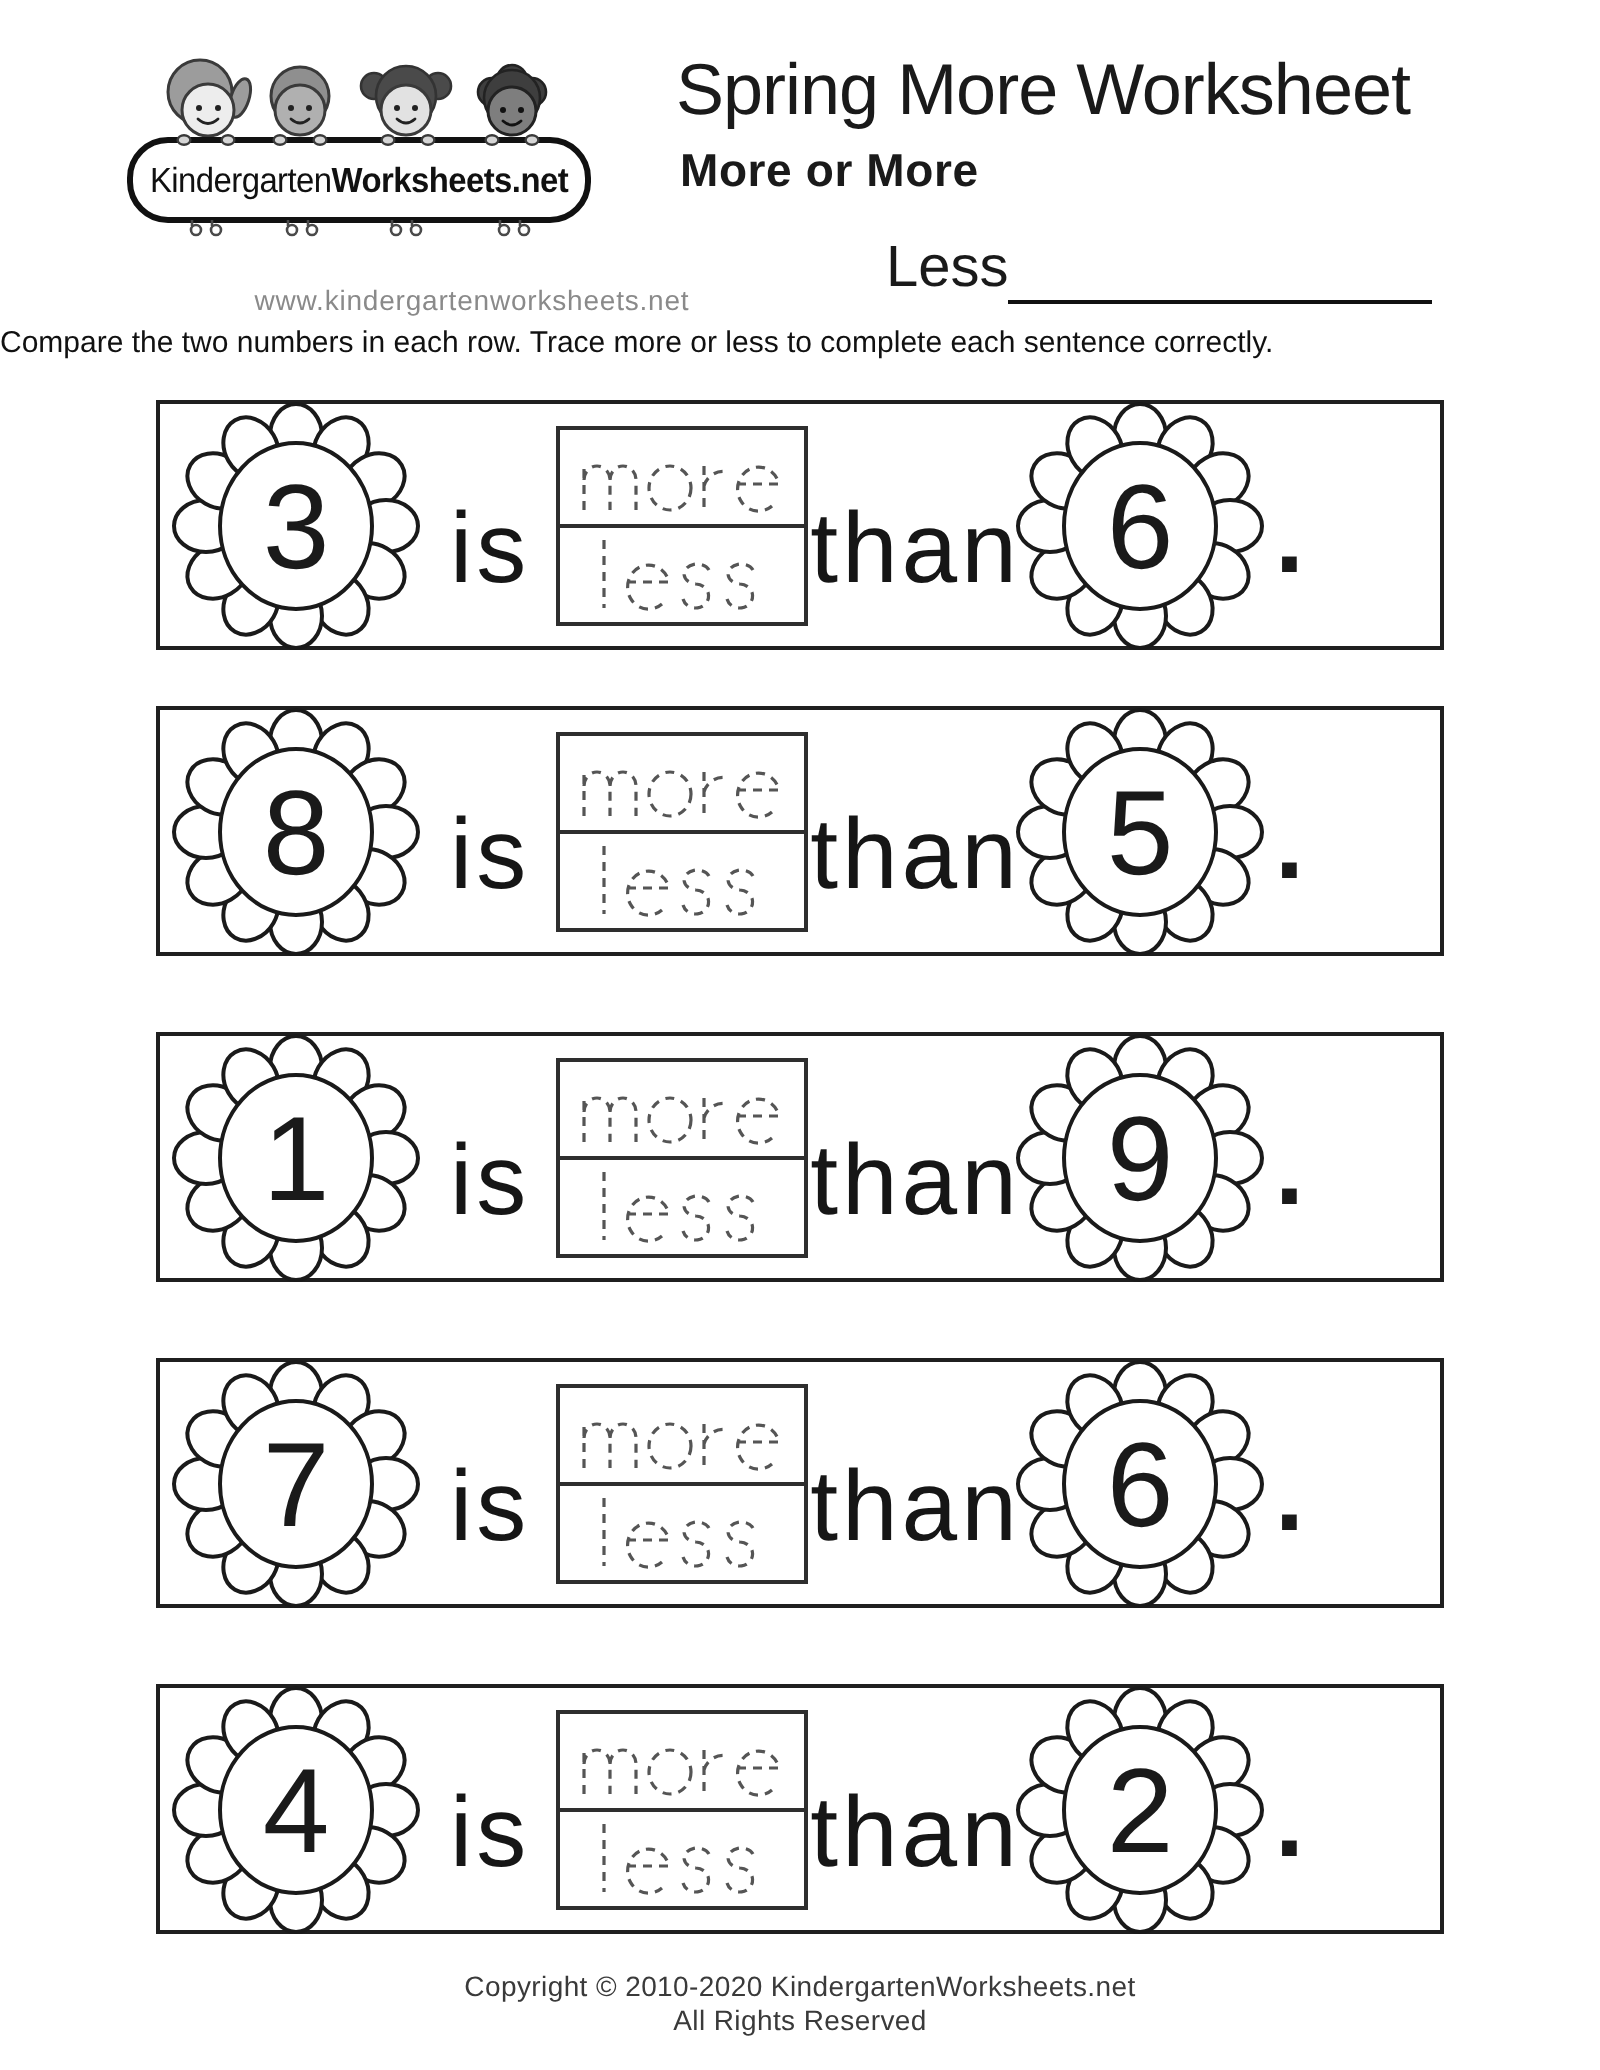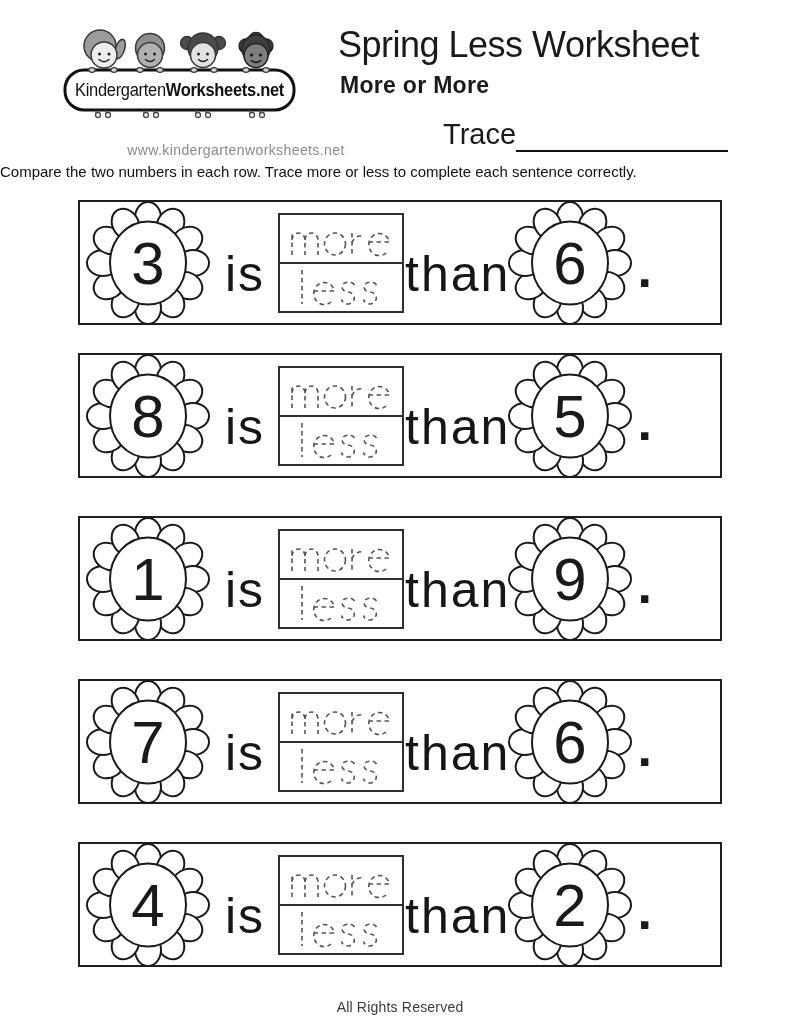--- a/index.html
+++ b/index.html
@@ -44,21 +44,21 @@
   .word-is{margin-left:24px;}
   .word-than{margin-left:1px;}
   .period{margin-left:14px;font-size:52px;position:relative;top:6px;font-weight:700;}
   .trace-box{margin-left:13px;flex:none;width:122px;border:2px solid #2e2e2e;background:#fff;}
   .trace-cell{height:47px;}
   .trace-cell-top{border-bottom:2px solid #2e2e2e;}
   .trace-cell svg{display:block;}
   
   .footer{position:absolute;left:0;top:985px;width:800px;text-align:center;color:#3a3a3a;}
   .footer-line1{font-size:14px;letter-spacing:.2px;}
-  .footer-line2{font-size:14px;letter-spacing:.2px;margin-top:14px;}
+  .footer-line2{font-size:14px;letter-spacing:.2px;margin-top:1px;}
   .defs-holder{position:absolute;width:0;height:0;}
 </style>
 </head>
 <body>
 
 <svg class="defs-holder" aria-hidden="true">
   <defs>
     <g id="flower-shape" fill="#fff" stroke="#1a1a1a" stroke-width="2">
       <g transform="translate(53,61)">
         <ellipse cx="0" cy="-45" rx="13" ry="16" transform="rotate(0)"></ellipse>
@@ -149,25 +149,25 @@
         <circle cx="206" cy="97" r="2.5"></circle>
     </g>
   </svg>
   <div class="sign-text">
     <span class="reg">Kindergarten</span>
       <span class="bold">Worksheets.net</span>
   </div>
   <div class="logo-url">www.kindergartenworksheets.net</div>
 </div>
 
-<div class="title">Spring Less Worksheet</div>
+<div class="title">Spring More Worksheet</div>
 <div class="subtitle">More or More</div>
 
 <div class="name-line">
-  <span class="name-label">Trace</span>
+  <span class="name-label">Less</span>
   <span class="name-underline"></span>
 </div>
 
 <div class="instructions">Compare the two numbers in each row. Trace more or less to complete each sentence correctly.</div>
 
 <div class="row row-0">
   <svg class="flower flower-left" viewBox="0 0 106 122">
     <use href="#flower-shape"></use>
       <text class="flower-num" x="53" y="82">3</text>
   </svg>
@@ -290,14 +290,15 @@
   </div>
   <span class="word word-than">than</span>
   <svg class="flower flower-right" viewBox="0 0 106 122">
     <use href="#flower-shape"></use>
       <text class="flower-num" x="53" y="82">2</text>
   </svg>
   <span class="period">.</span>
 </div>
 
 <div class="footer">
+  <div class="footer-line1">Copyright © 2010-2020 KindergartenWorksheets.net</div>
   <div class="footer-line2">All Rights Reserved</div>
 </div>
 
 </body></html>

